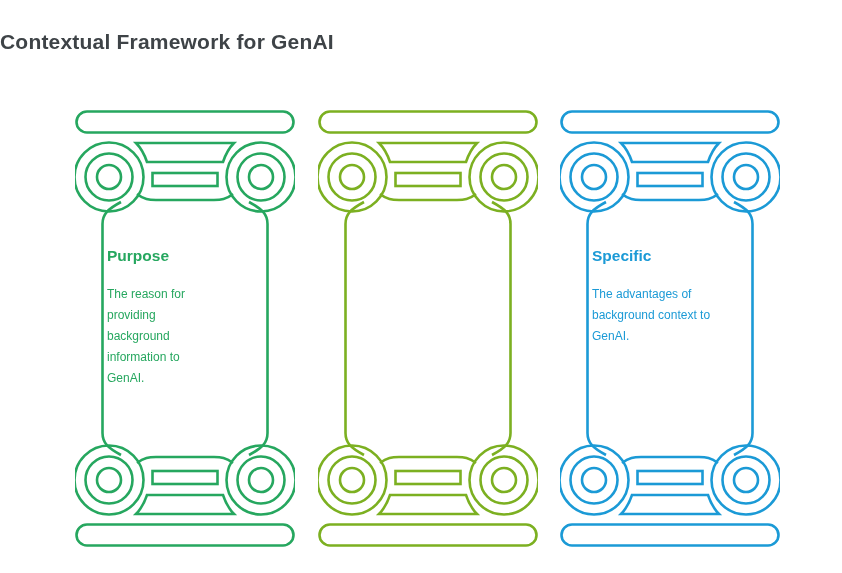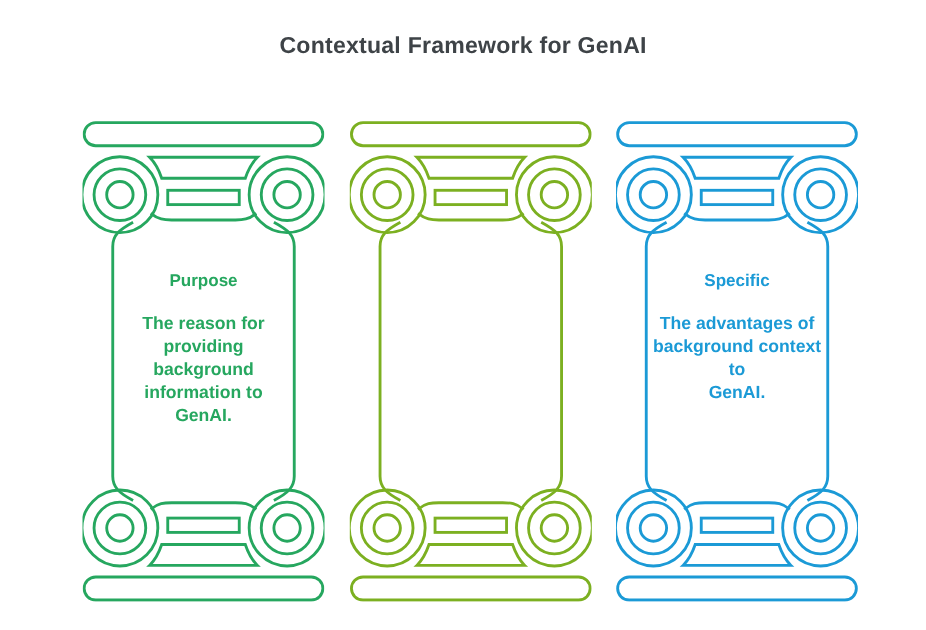--- a/index.html
+++ b/index.html
@@ -11,21 +11,21 @@
   .canvas {
     position: relative;
     width: 842px;
     height: 573px;
     background: #ffffff;
     overflow: hidden;
   }
   .title {
     margin: 0;
     padding-top: 30px;
-    text-align: center;
+    text-align: left;
     font-size: 21px;
     font-weight: bold;
     letter-spacing: 0.2px;
     color: var(--accent, #3E4347);
   }
   .pillar {
     position: absolute;
     top: 110px;
     width: 220px;
     height: 437px;
@@ -40,34 +40,32 @@
     width: 220px;
     height: 437px;
     color: var(--accent, #333333);
     display: block;
   }
   .pillar-text {
     position: absolute;
     left: 32px;
     right: 32px;
     top: 138px;
-    text-align: center;
     color: var(--accent, #333333);
   }
   .pillar-heading {
     font-size: 15.5px;
     font-weight: bold;
     line-height: 16px;
     margin-bottom: 20px;
   }
   .pillar-body {
-    font-size: 16px;
+    font-size: 12px;
     line-height: 21px;
     white-space: pre-line;
-    font-weight: bold;
   }
   .defs-svg {
     position: absolute;
     width: 0;
     height: 0;
     overflow: hidden;
   }
 </style>
 </head>
 <body style="background: rgb(255, 255, 255);">

